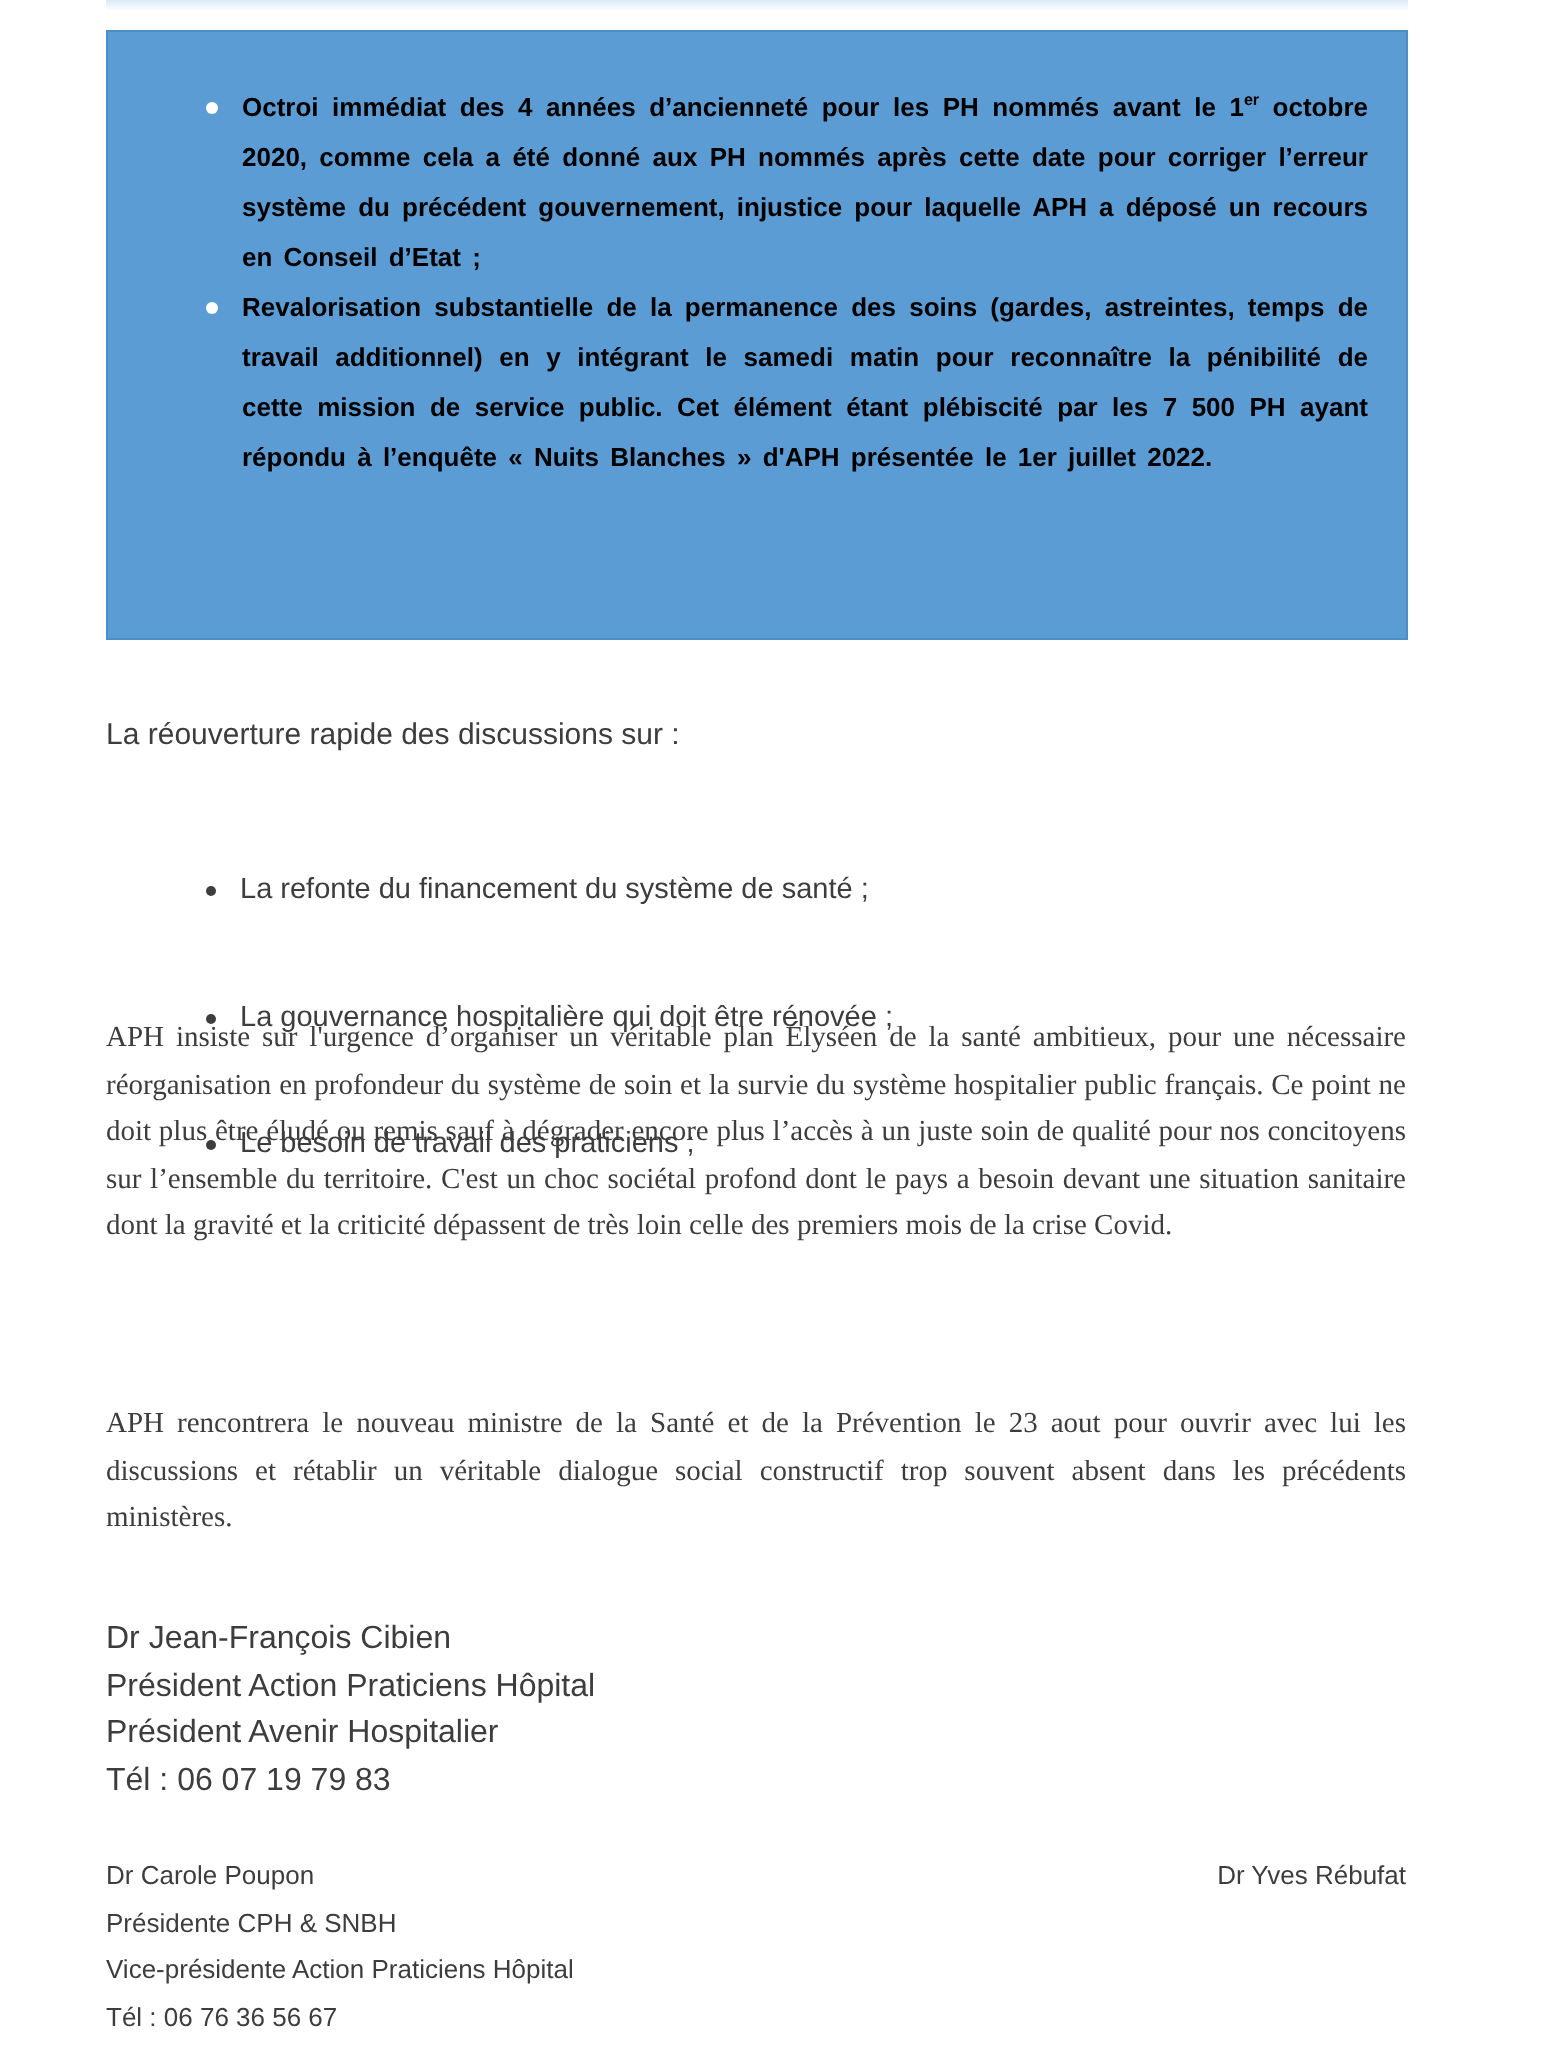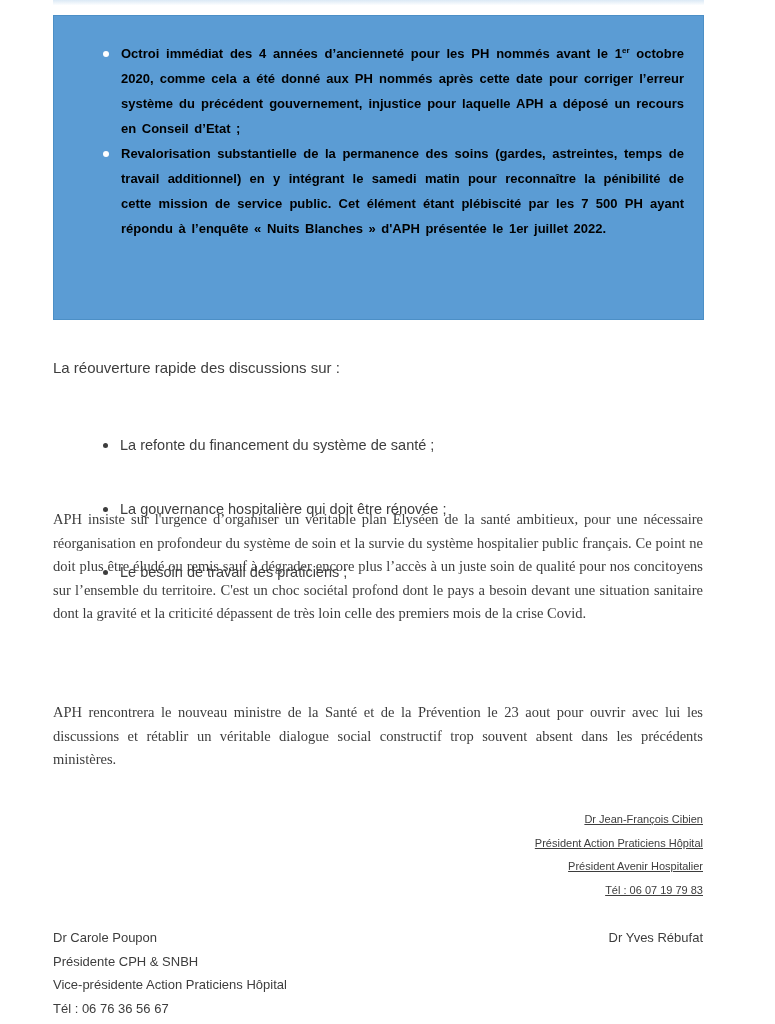--- a/index.html
+++ b/index.html
@@ -88,24 +88,23 @@
     font-size: 14.5px;
     line-height: 23.5px;
     text-align: justify;
     font-family: Liberation Serif, serif;
   }
   .para-1 { top: 508px; }
   .para-2 { top: 701px; }
   .sig-center {
     position: absolute;
     top: 808px; left: 53px; width: 650px;
-    text-align: right;
-    font-size: 11px;
+    text-align: left;
+    font-size: 16px;
     line-height: 23.5px;
-    text-decoration: underline;
   }
   .sig-cols {
     position: absolute;
     top: 926px; left: 53px; width: 650px;
     display: flex;
     justify-content: space-between;
     font-size: 13px;
     line-height: 23.5px;
   }
   .sig-col-right { text-align: right; }

